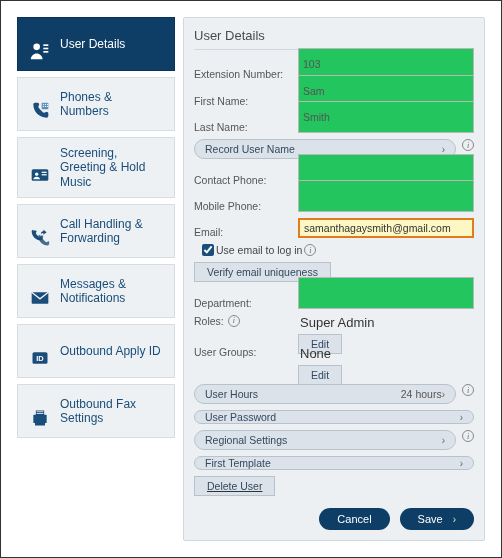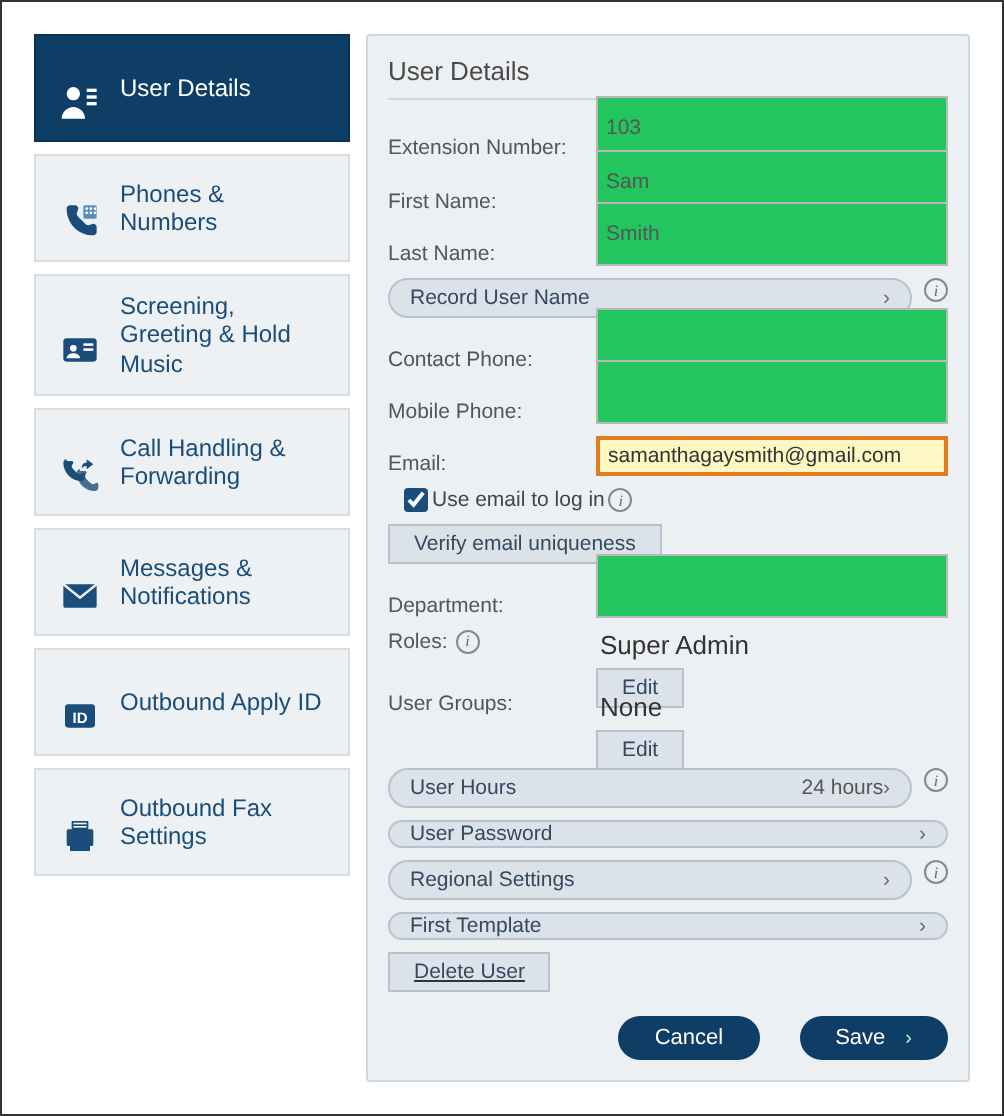--- a/index.html
+++ b/index.html
@@ -54,21 +54,21 @@
     background: #dbe2e9; border: 1px solid #b8c2cd; border-radius: 0;
     height: 20px; padding: 0 12px; color: #34495e; cursor: pointer;
     font-size: 10.5px;
   }
   .section-gap { height: 2px; }
   .stack-col { display: flex; flex-direction: column; gap: 4px; align-items: flex-start; }
   .btn-row { display: flex; gap: 10px; justify-content: flex-end; margin-top: 6px; }
   .btn {
     background: #0e3e66; color: #fff; border: none; border-radius: 11px;
     height: 22px; padding: 0 18px; font-size: 11px; cursor: pointer;
-    display: inline-flex; align-items: center; gap: 10px; margin-left: 10px;
+    display: inline-flex; align-items: center; gap: 10px;
   }
   .btn .chev { font-size: 10px; color: #9fc; }
   .delete-link { display:inline-flex;text-decoration:underline; }
 </style>
 </head>
 <body>
 
 <div class="wrap">
 
   <div class="sidebar">

